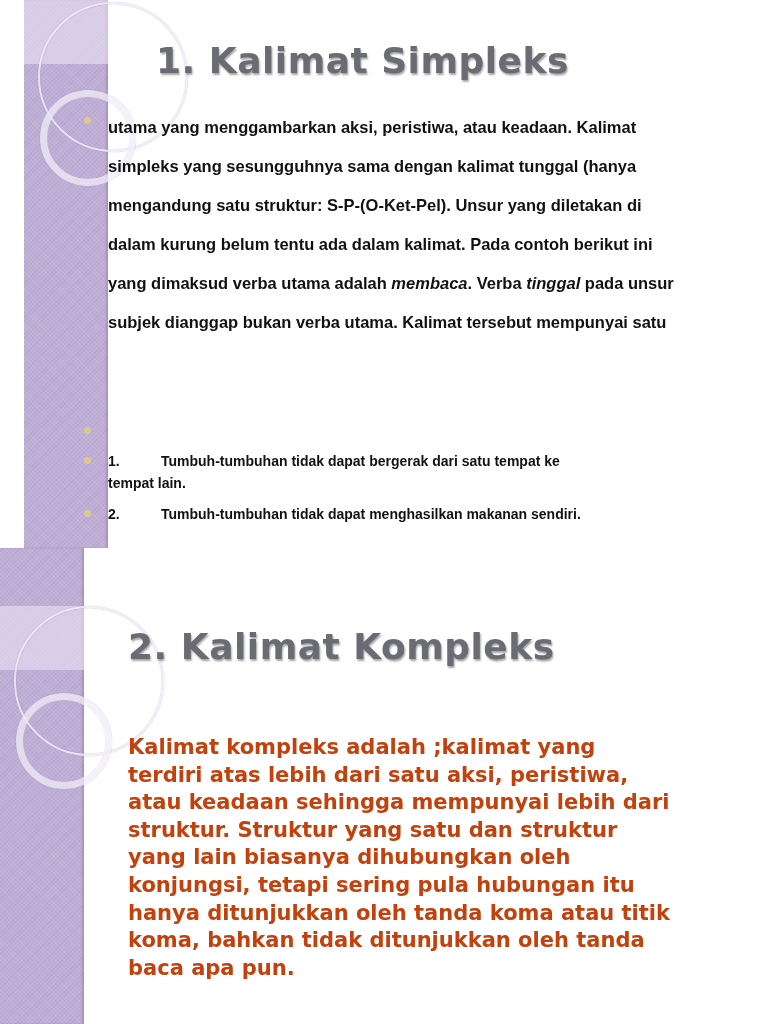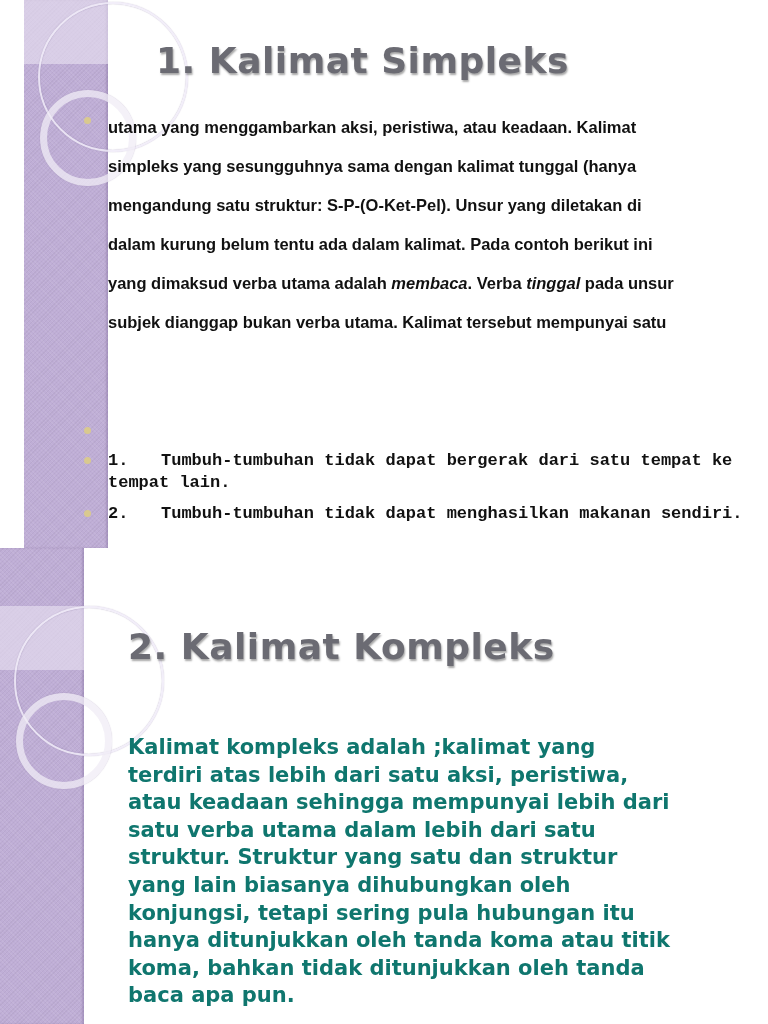--- a/index.html
+++ b/index.html
@@ -51,29 +51,29 @@
     .body1 {
       position: absolute; left: 84px; top: 108px; width: 668px;
       font-family: "Liberation Sans", sans-serif; font-weight: bold; font-size: 16.5px;
       color: #111111; line-height: 39px;
     }
     .body1 .line { white-space: nowrap; height: 39px; }
     .body1 em { font-style: italic; }
 
     .list1 {
       position: absolute; left: 84px; width: 660px;
-      font-family: Liberation Mono, monospace; font-weight: bold; font-size: 17px;
+      font-family: Liberation Sans, sans-serif; font-weight: bold; font-size: 14px;
       color: #111111; line-height: 22px;
     }
     .list1 .num { display: inline-block; width: 53px; }
 
     .body2 {
       position: absolute; left: 128px; top: 186px; width: 630px;
       font-family: "DejaVu Sans", sans-serif; font-weight: bold; font-size: 21px;
-      color: #0f766e; line-height: 27.6px;
+      color: #c2410c; line-height: 27.6px;
     }
     .body2 .line { white-space: nowrap; }
   </style>
 </head>
 <body>
 
 <div class="slide" id="slide1">
   <div class="sidebar">
     <div class="light-rect" style="top:0;"></div>
     <div class="ring-big" style="left:14px; top:2px;"></div>
@@ -112,21 +112,20 @@
     <div class="ring-big" style="left:14px; top:58px;"></div>
     <div class="ring-small" style="left:16px; top:145px;"></div>
   </div>
 
   <div class="title">2. Kalimat Kompleks</div>
 
   <div class="body2">
     <div class="line">Kalimat kompleks adalah ;kalimat yang</div>
     <div class="line">terdiri atas lebih dari satu aksi,  peristiwa,</div>
     <div class="line">atau keadaan sehingga mempunyai lebih dari</div>
-    <div class="line">satu verba utama dalam lebih dari satu</div>
     <div class="line">struktur. Struktur yang satu dan struktur</div>
     <div class="line">yang lain biasanya dihubungkan oleh</div>
     <div class="line">konjungsi, tetapi sering pula hubungan itu</div>
     <div class="line">hanya ditunjukkan oleh tanda koma atau titik</div>
     <div class="line">koma, bahkan tidak ditunjukkan oleh tanda</div>
     <div class="line">baca apa pun.</div>
   </div>
 </div>
 
 </body></html>

